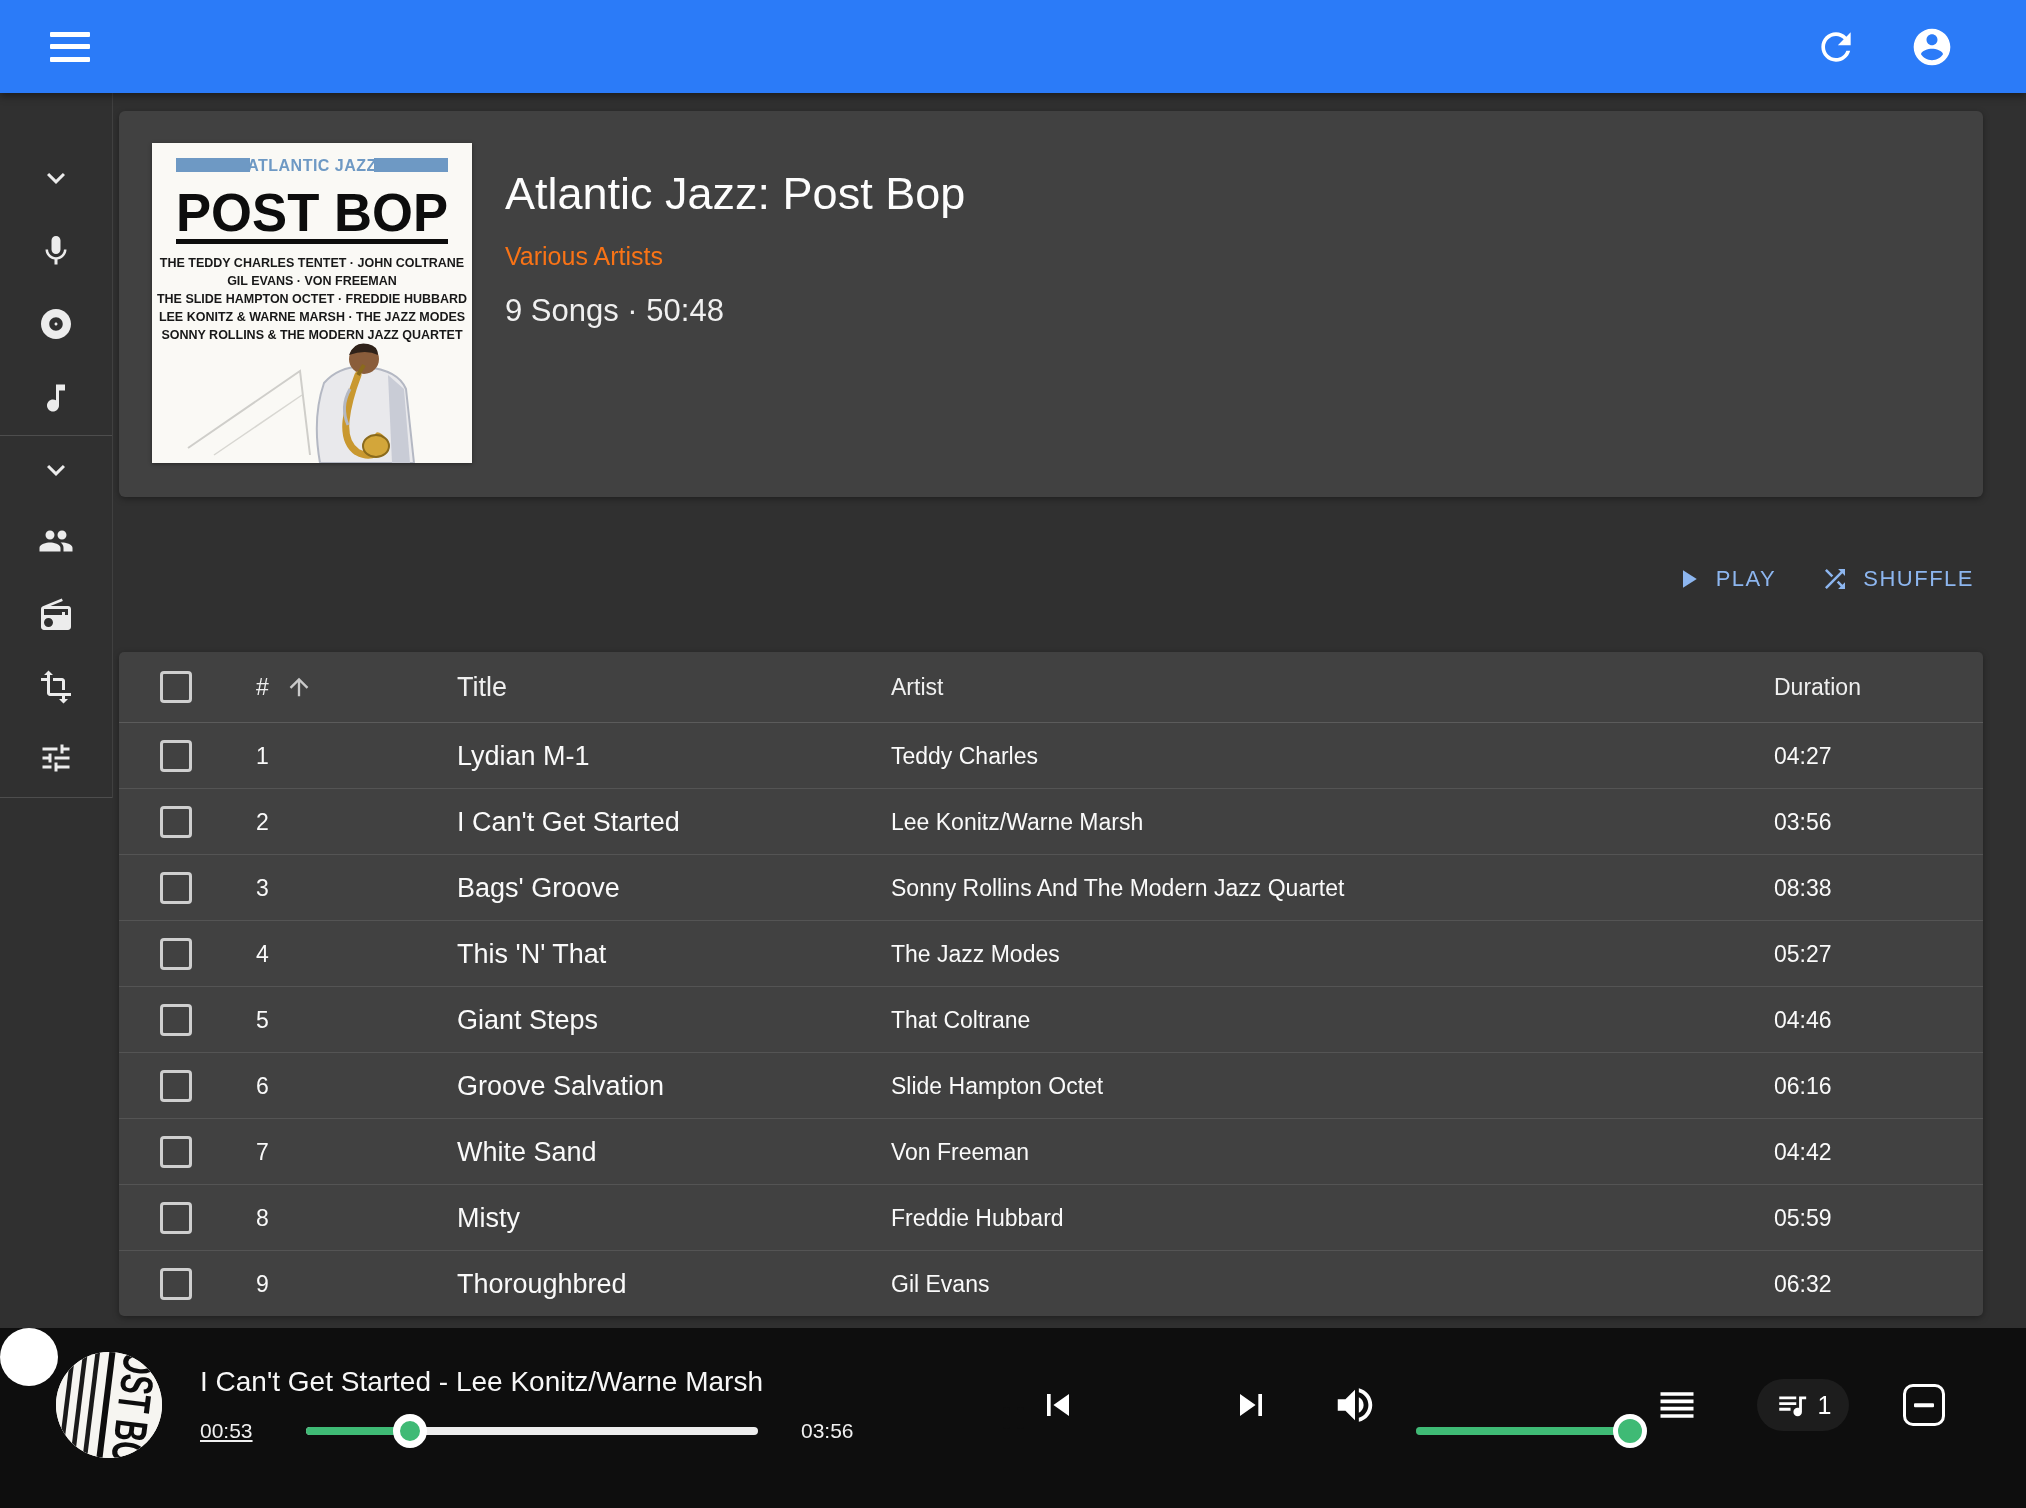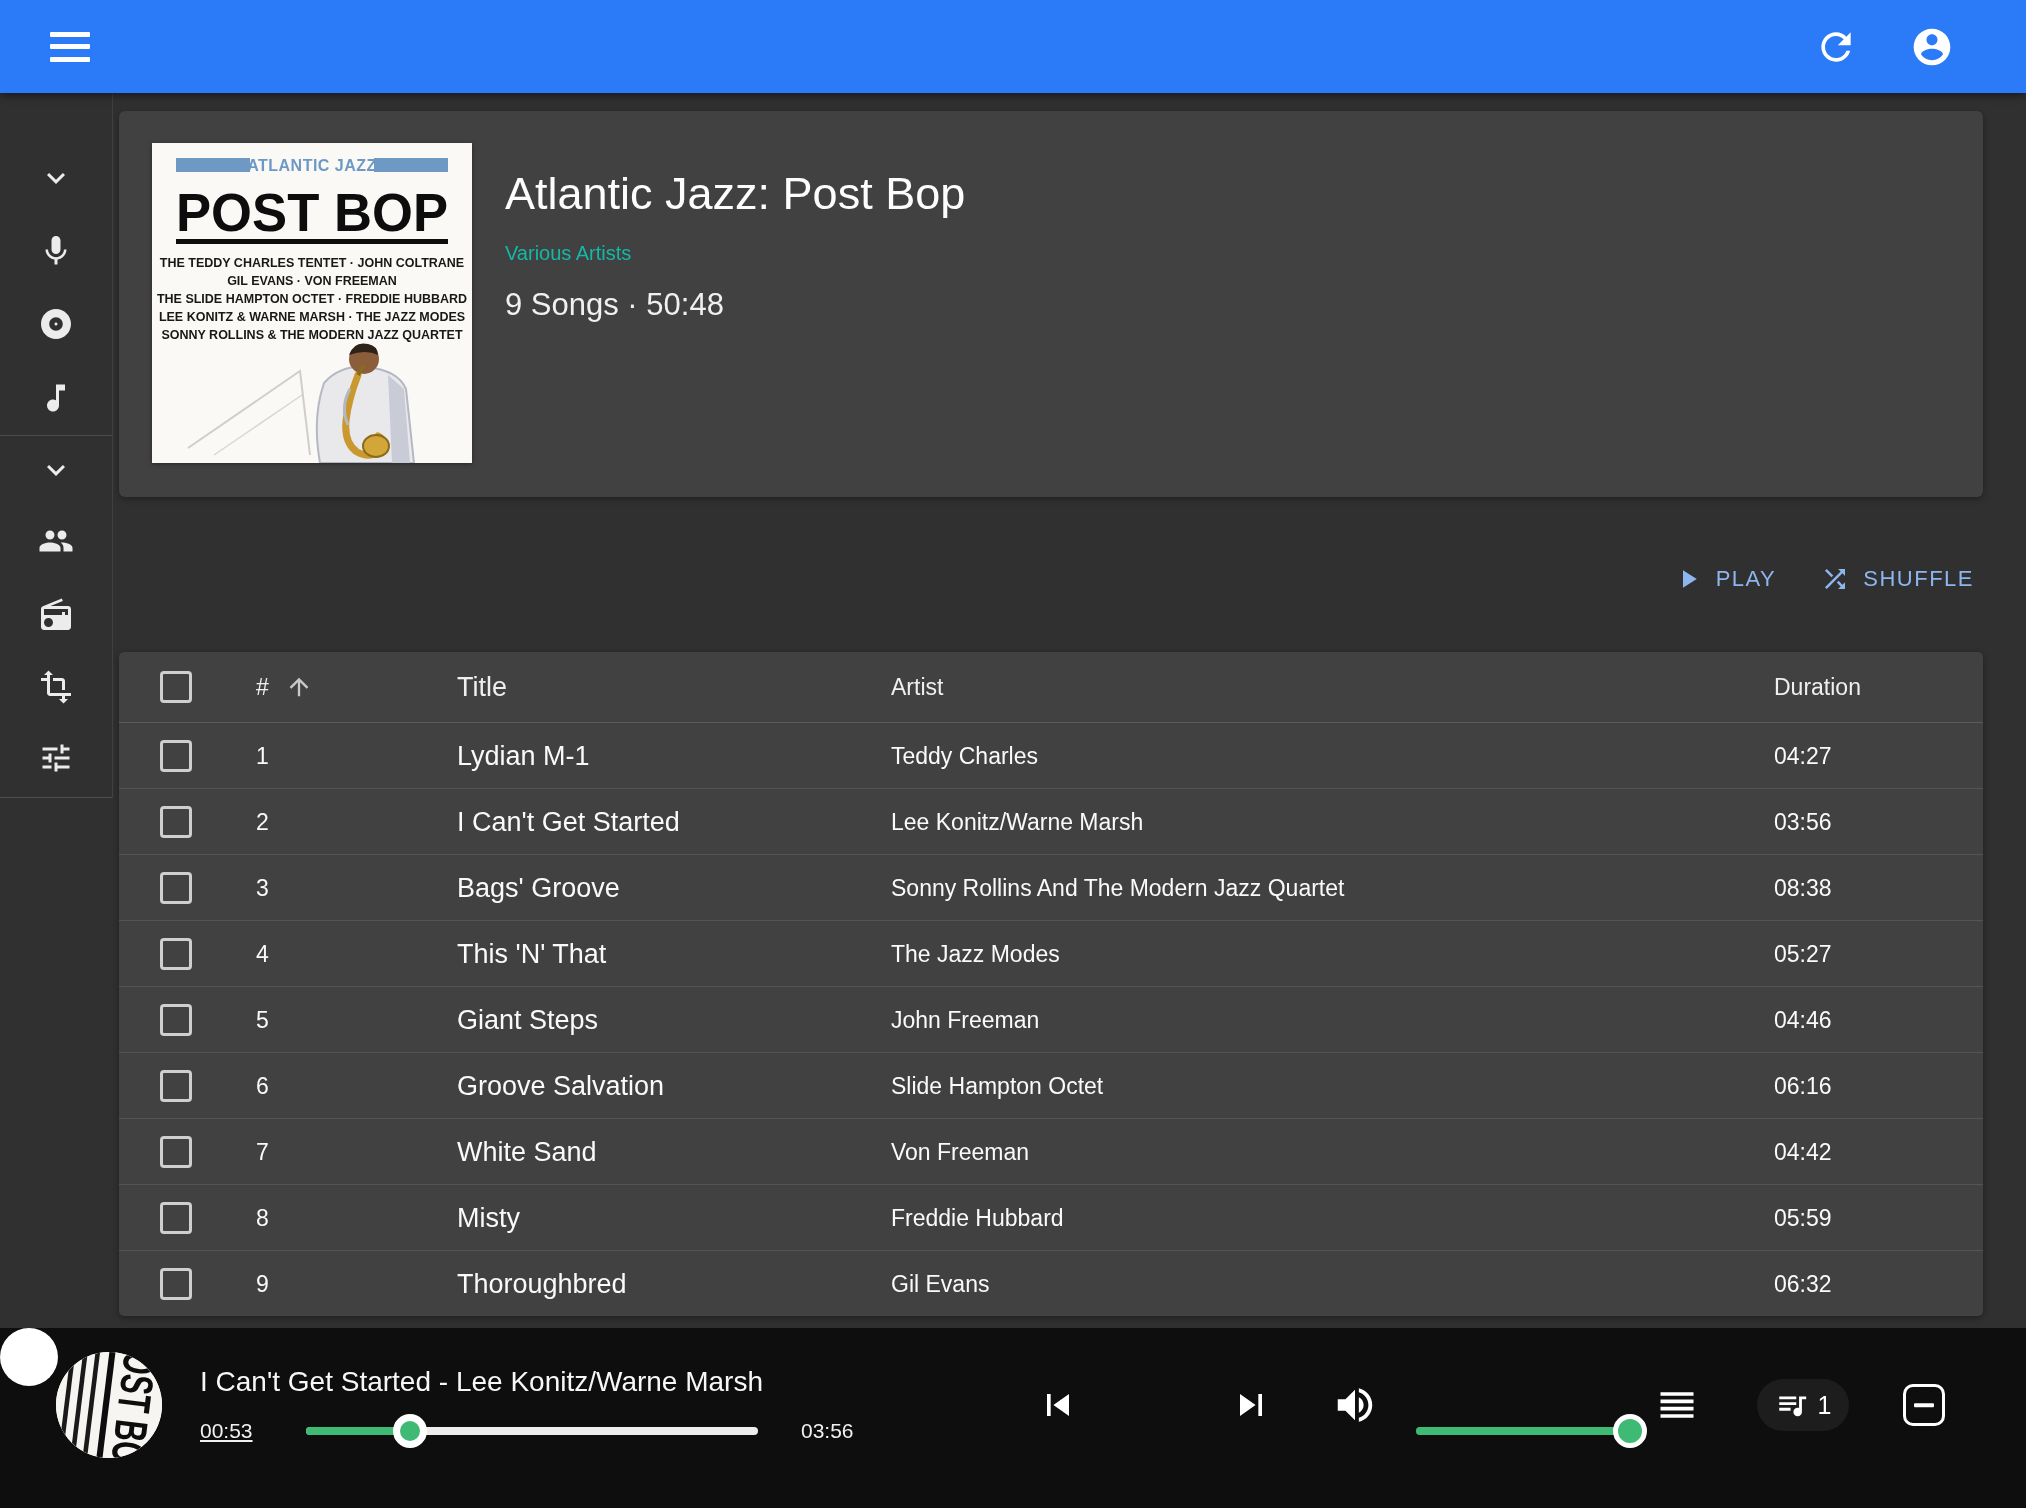--- a/index.html
+++ b/index.html
@@ -39,21 +39,21 @@
   .album-card{
     position:absolute;left:119px;top:111px;width:1864px;height:386px;
     background:#414141;border-radius:6px;box-shadow:0 2px 6px rgba(0,0,0,.35);
   }
   .cover{
     position:absolute;left:33px;top:32px;width:320px;height:320px;
     box-shadow:0 1px 4px rgba(0,0,0,.4);
   }
   .album-info{position:absolute;left:386px;top:60px;}
   .album-title{font-size:45px;color:#fdfdfd;line-height:1.0;text-align:right;}
-  .album-artist{margin-top:26px;font-size:20px;color:#14b8a6;cursor:pointer;}
+  .album-artist{margin-top:26px;font-size:25px;color:#f97316;cursor:pointer;}
   .album-meta{margin-top:22px;font-size:25px;color:#f0f0f0;}
   .album-meta2{margin-top:22px;font-size:31px;color:#f0f0f0;}
 
   
   .actions{
     position:absolute;top:550px;right:52px;height:58px;
     display:flex;align-items:center;gap:44px;z-index:6;
   }
   .act-btn{display:flex;align-items:center;gap:13px;color:#8db6ef;cursor:pointer;}
   .act-btn svg{width:30px;height:30px;display:block;}
@@ -295,21 +295,21 @@
       <span class="cell col-num">4</span>
       <span class="cell col-title">This 'N' That</span>
       <span class="cell col-artist">The Jazz Modes</span>
       <span class="cell col-dur">05:27</span>
     </div>
 
     <div class="trow">
       <span class="cb"></span>
       <span class="cell col-num">5</span>
       <span class="cell col-title">Giant Steps</span>
-      <span class="cell col-artist">John Freeman</span>
+      <span class="cell col-artist">That Coltrane</span>
       <span class="cell col-dur">04:46</span>
     </div>
 
     <div class="trow">
       <span class="cb"></span>
       <span class="cell col-num">6</span>
       <span class="cell col-title">Groove Salvation</span>
       <span class="cell col-artist">Slide Hampton Octet</span>
       <span class="cell col-dur">06:16</span>
     </div>

